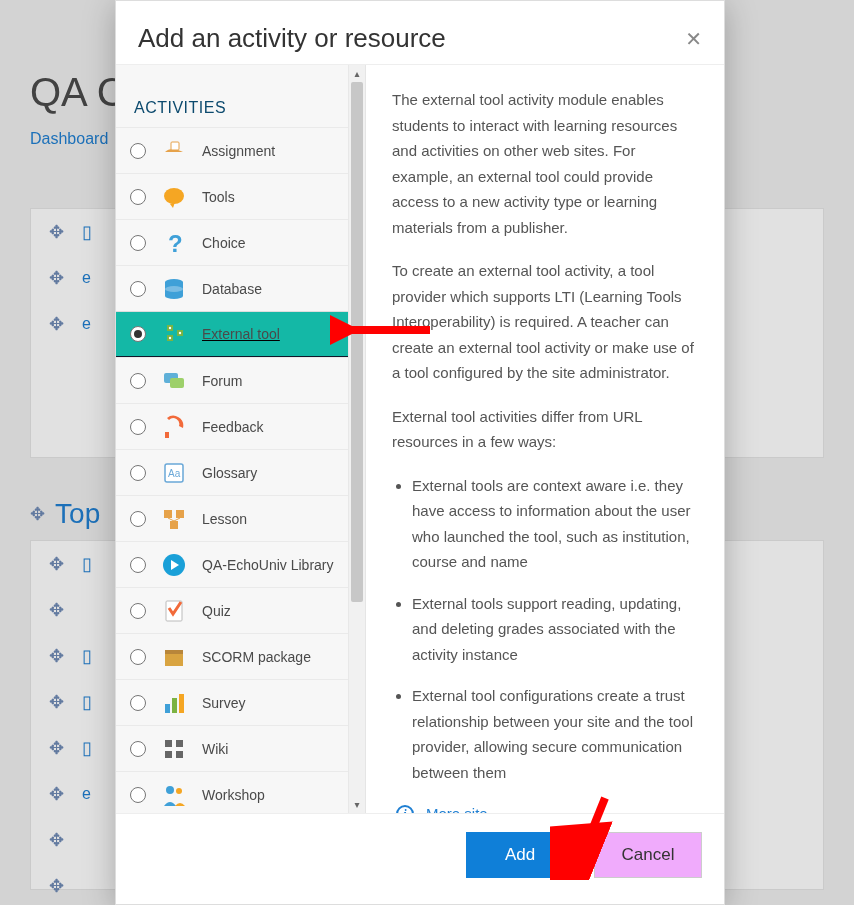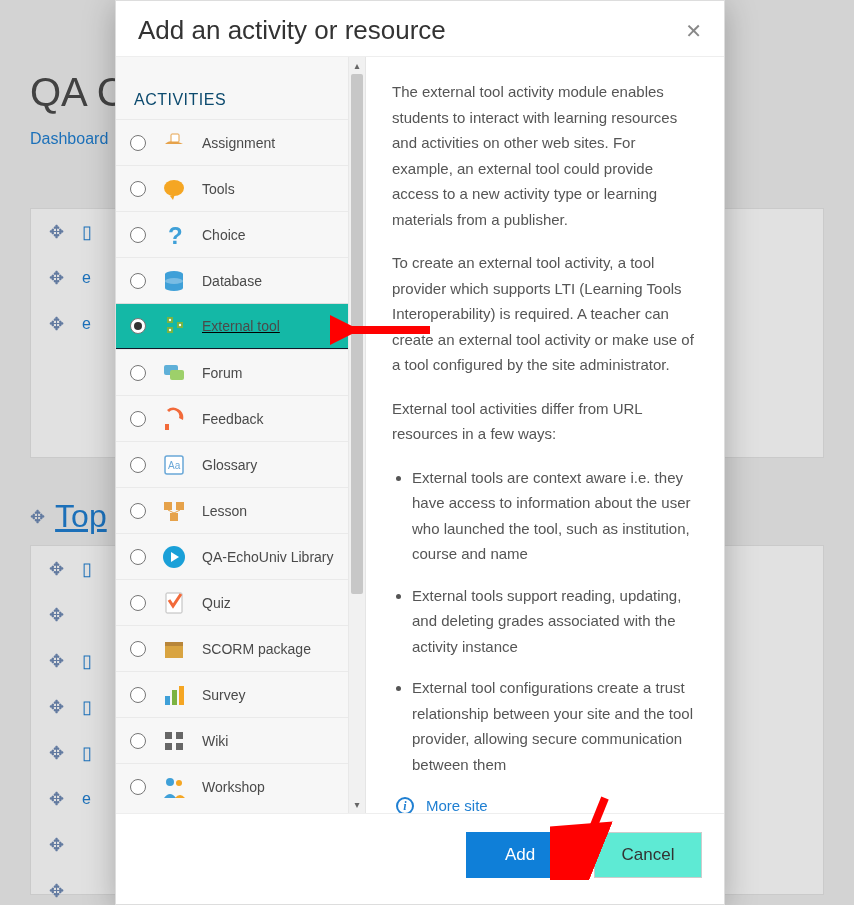--- a/index.html
+++ b/index.html
@@ -29,40 +29,40 @@
   }
   .bg-section {
     margin-top: 60px;
     background: #fff;
     border: 1px solid #e5e5e5;
     height: 250px;
   }
   .bg-row { display:flex; align-items:center; gap:18px; padding:12px 18px;}
   .move-icon { color:#6f8ab5; font-size:18px; }
   .bg-page-icon { color:#1f7fd2; font-size:18px;}
-  .bg-topic { color:#1f7fd2; font-size:32px; font-weight:300; margin:30px 0 10px 20px;text-decoration:underline;}
+  .bg-topic { color:#1f7fd2; font-size:28px; font-weight:300; margin:30px 0 10px 20px;}
 
   .modal-overlay {
     position: absolute; inset:0;
     background: rgba(10,10,10,0.12);
   }
   .modal {
     position: absolute;
     top: 0; left: 115px;
     width: 610px;
     height: 905px;
     background: #fff;
     box-shadow: 0 5px 30px rgba(0,0,0,0.25);
     display: flex;
     flex-direction: column;
     border: 1px solid #ddd;
   }
   .modal-header {
     display:flex; justify-content:space-between; align-items:center;
-    padding: 14px 22px 10px 22px;
+    padding: 22px 22px 10px 22px;
   }
   .modal-title {
     font-size: 26px;
     font-weight: 400;
     color: #333;
   }
   .close-x {
     font-size: 20px;
     color: #888;
     cursor: pointer;
@@ -174,21 +174,21 @@
     display:flex; justify-content:flex-end; gap:20px;
     padding: 18px 22px 26px 22px;
   }
   .btn {
     min-width: 108px; height:46px;
     display:flex; align-items:center; justify-content:center;
     font-size:17px; cursor:pointer;
     border:none;
   }
   .btn-primary { background:#0f7fd8; color:#ffffff; }
-  .btn-secondary { background:#5eead4; color:#333; border:1px solid #ccc; }
+  .btn-secondary { background:#f0abfc; color:#333; border:1px solid #ccc; }
 
   .red-arrow {
     position:absolute;
     pointer-events:none;
   }
 </style>
 </head>
 <body>
 
 <div class="bg">

